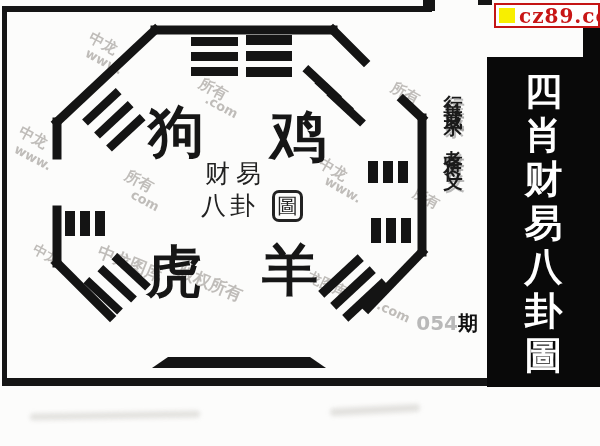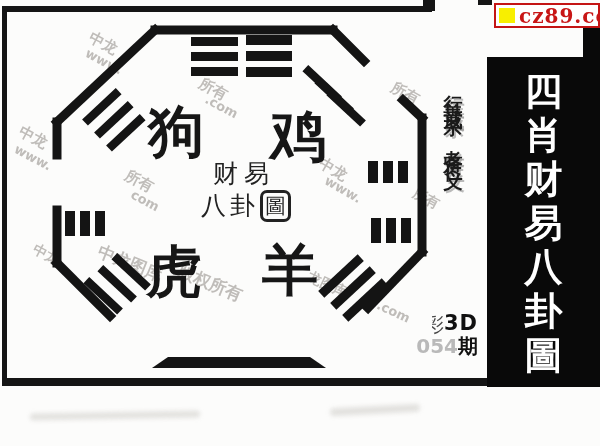--- a/index.html
+++ b/index.html
@@ -7,23 +7,23 @@
          font-family:"DejaVu Serif","Liberation Serif",serif;}
   .abs{position:absolute;}
   
   .bar{position:absolute;background:#151515;}
   
   .wm{position:absolute;color:#b5b2ae;opacity:.85;font-weight:bold;white-space:nowrap;
       font-family:"DejaVu Sans","Liberation Sans",sans-serif;pointer-events:none;}
   
   .zodiac{position:absolute;font-size:56px;line-height:1;font-weight:700;color:#161616;}
   
-  .seal-l1{position:absolute;left:213px;top:157px;font-size:25px;letter-spacing:6px;color:#222;font-weight:500;}
+  .seal-l1{position:absolute;left:205px;top:157px;font-size:25px;letter-spacing:6px;color:#222;font-weight:500;}
   .seal-l2{position:absolute;left:201px;top:189px;font-size:25px;color:#222;font-weight:500;
-           display:flex;align-items:center;gap:1px;}
+           display:flex;align-items:center;gap:13px;}
   .seal-box{border:3px solid #222;border-radius:7px;font-size:21px;line-height:24px;padding:1px 2px;}
   
   .motto{position:absolute;left:438px;top:80px;width:32px;display:flex;flex-direction:column;
          align-items:center;gap:26px;}
   .motto span{writing-mode:vertical-rl;text-orientation:upright;font-size:19px;font-weight:700;
               letter-spacing:7px;color:#1a1a1a;text-shadow:2px 2px 0 rgba(150,150,150,.65);}
   
   .issue{position:absolute;left:398px;top:312px;width:80px;text-align:right;
          font-family:"DejaVu Sans","Liberation Sans",sans-serif;line-height:1.1;}
   .issue .clip{display:inline-block;width:12px;overflow:hidden;vertical-align:bottom;opacity:.9;}
@@ -147,23 +147,20 @@
     <span class="seal-box">圖</span>
   </div>
 
   <div class="motto">
     <span>行善戒杀</span>
     <span>孝贤仁义</span>
   </div>
 
   <div class="issue">
     <div>
-      <span class="clip"><i>彩</i></span><b>3D</b>
-    </div>
-    <div>
       <span class="faded">054</span><span class="suffix">期</span>
     </div>
   </div>
 
   <div class="strip-step"></div>
   <div class="strip" id="strip">
       <div>四</div>
       <div>肖</div>
       <div>财</div>
       <div>易</div>

